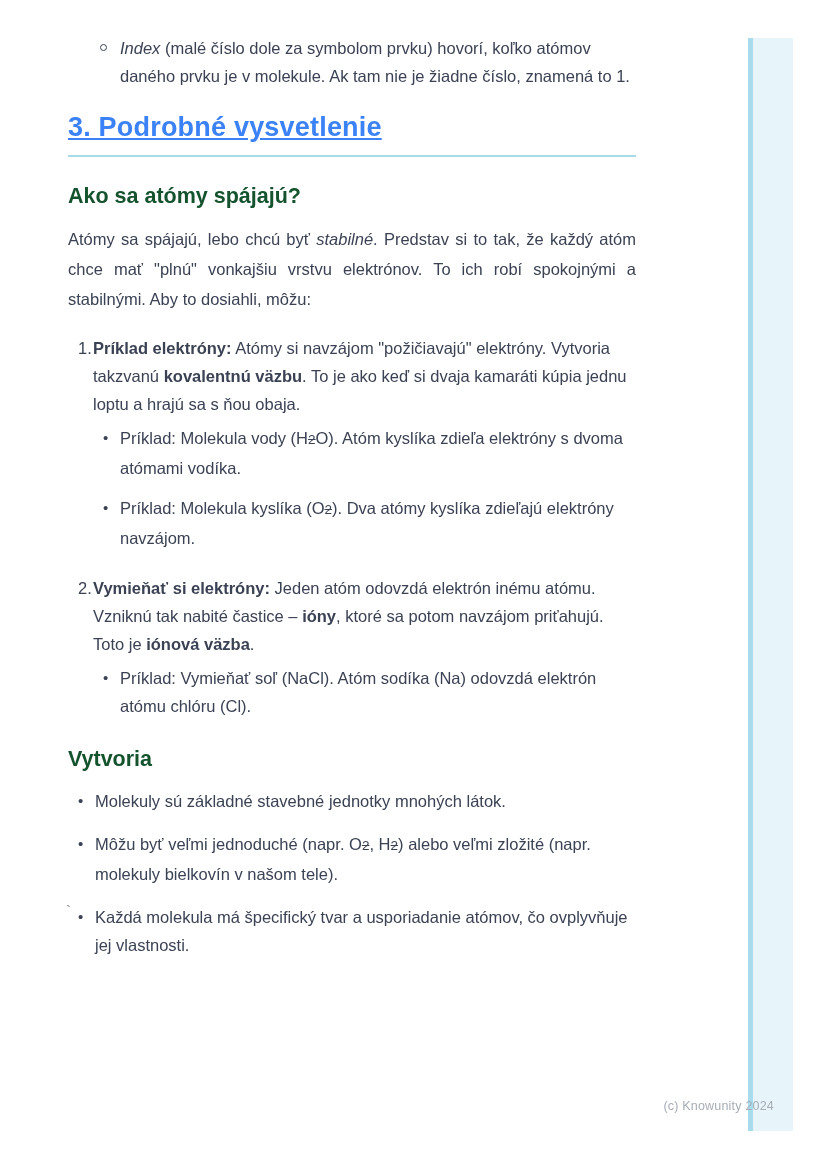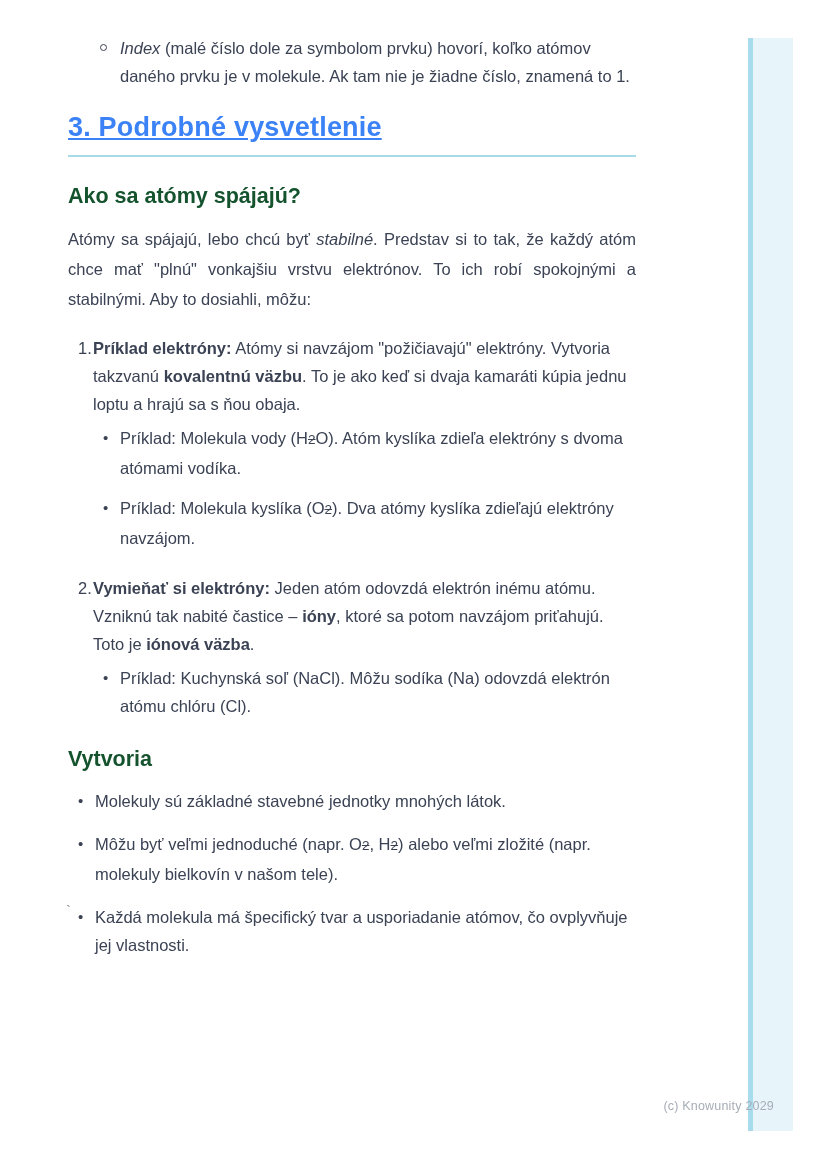--- a/index.html
+++ b/index.html
@@ -102,21 +102,21 @@
         </li>
         <li>
           <span>Príklad: Molekula kyslíka (O</span><span class="sub">2</span><span>). Dva atómy kyslíka zdieľajú elektróny navzájom.</span>
         </li>
       </ul>
     </li>
     <li>
       <span class="b">Vymieňať si elektróny:</span><span> Jeden atóm odovzdá elektrón inému atómu. Vzniknú tak nabité častice – </span><span class="b">ióny</span><span>, ktoré sa potom navzájom priťahujú. Toto je </span><span class="b">iónová väzba</span><span>.</span>
       <ul class="disc-list">
         <li>
-          <span>Príklad: Kuchynská soľ (NaCl). Môžu sodíka (Na) odovzdá elektrón atómu chlóru (Cl).</span>
+          <span>Príklad: Vymieňať soľ (NaCl). Atóm sodíka (Na) odovzdá elektrón atómu chlóru (Cl).</span>
         </li>
       </ul>
     </li>
   </ol>
 
   <h2 class="sub-title">Vytvoria</h2>
 
   <ul class="disc-list top-level">
     <li>
       <span>Molekuly sú základné stavebné jednotky mnohých látok.</span>
@@ -126,13 +126,13 @@
     </li>
     <li>
       <span>Každá molekula má špecifický tvar a usporiadanie atómov, čo ovplyvňuje jej vlastnosti.</span>
     </li>
   </ul>
 
 </main>
 
 <div class="stray-char">`</div>
 
-<footer class="footer-credit">(c) Knowunity 2029</footer>
+<footer class="footer-credit">(c) Knowunity 2024</footer>
 
 </body></html>

